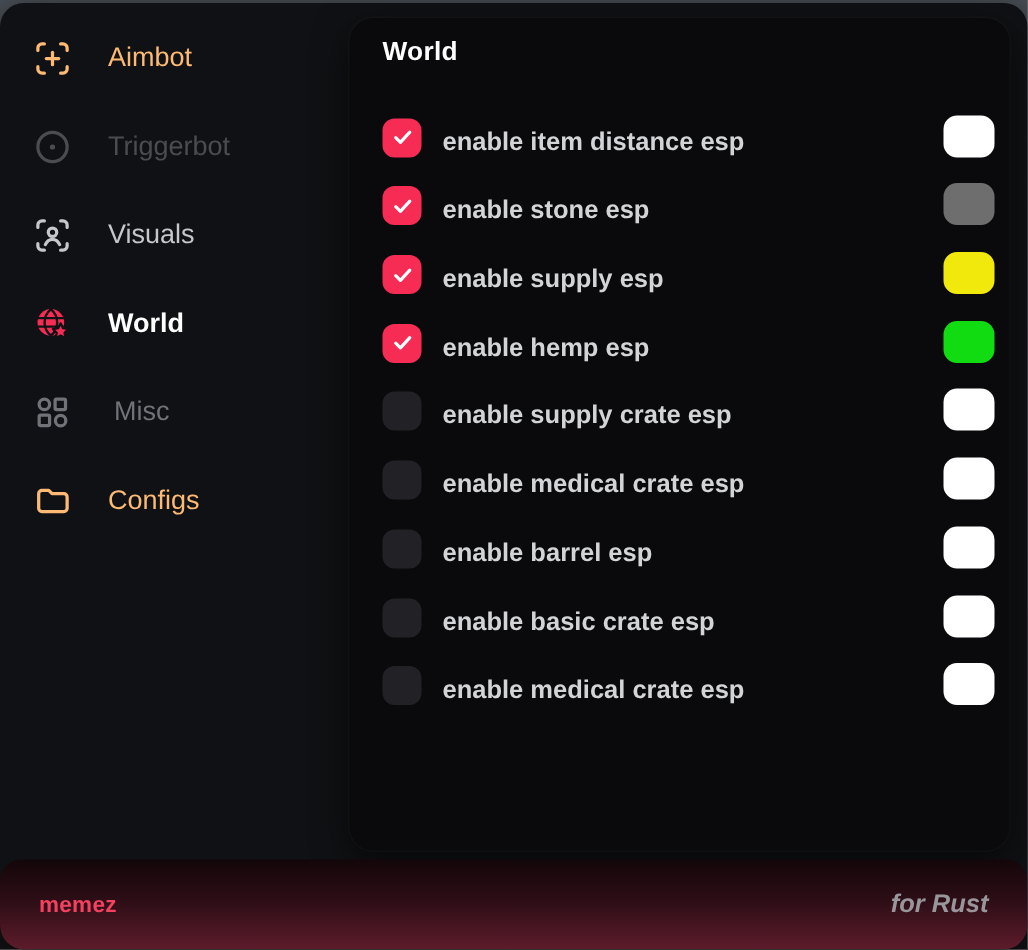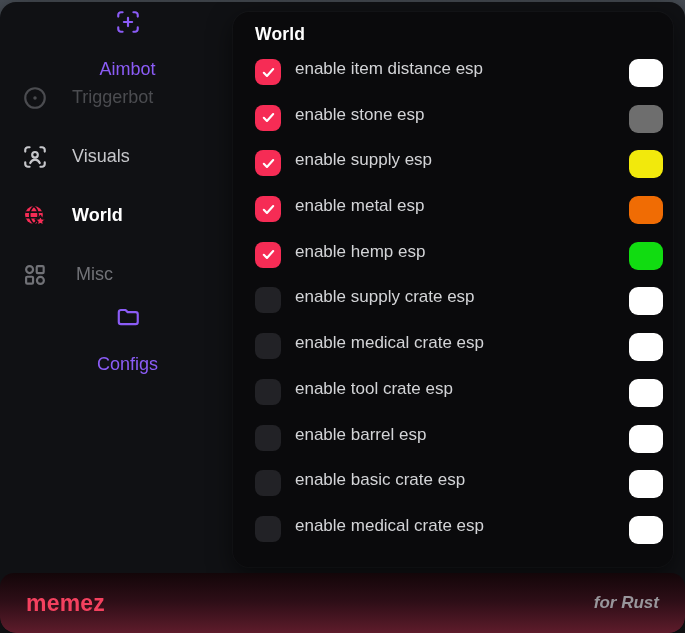--- a/index.html
+++ b/index.html
@@ -18,41 +18,41 @@
   }
   
   .sidebar { position: absolute; left: 0; top: 7px; width: 233px; }
   .side-item {
     display: flex; align-items: center;
     height: 59px; padding-left: 22px; gap: 24px;
     font-size: 18px; cursor: pointer;
   }
   .side-item .icon { width: 26px; height: 26px; flex: 0 0 26px; display: flex; }
   .side-item .icon svg { width: 100%; height: 100%; }
-  .st-default  { color: #8b5cf6; flex-direction: column; }
+  .st-default  { color: #fdba74; }
   .st-dim      { color: #4b4c50; }
   .st-bright   { color: #c6c7cb; }
   .st-dim2     { color: #717277; gap: 28px; }
   .st-active   { color: #ffffff; font-weight: 700; }
   .st-active .icon { color: var(--accent); }
   
   .panel {
     position: absolute; left: 233px; top: 10px; width: 440px; height: 555px;
     background: #0a0a0c;
     border-radius: 16px;
     overflow: hidden;
     box-shadow: 0 0 0 1px rgba(255,255,255,.025), 0 8px 24px rgba(0,0,0,.55);
   }
   .panel-title {
     margin: 12px 0 0 22px;
     font-size: 17.5px; font-weight: 700; color: #ffffff; letter-spacing: .2px;
     height: 21px; line-height: 21px;
   }
   .rows { margin-top: 14px; }
-  .row { height: 45.7px; display: flex; align-items: flex-start; padding: 0 10px 0 22px; }
+  .row { height: 45.7px; display: flex; align-items: flex-end; padding: 0 10px 0 22px; font-weight: bold; }
   .checkbox {
     width: 26px; height: 26px; flex: 0 0 26px;
     border-radius: 8px;
     background: #222226;
     display: flex; align-items: center; justify-content: center;
     cursor: pointer;
   }
   .checkbox svg { width: 15px; height: 15px; display: none; }
   .checkbox.checked { background: var(--accent); }
   .checkbox.checked svg { display: block; }
@@ -64,21 +64,21 @@
   .row.partial { opacity: .9; }
   .row.partial .row-label { color: #3a3a3e; }
   
   .footer {
     position: absolute; left: 0; right: 0; bottom: 0; height: 60px;
     border-radius: 14px 14px 16px 16px;
     background: linear-gradient(180deg, #130609 0%, #2e0e17 48%, #5e1c2b 100%);
     display: flex; align-items: center; justify-content: space-between;
     padding: 0 26px;
   }
-  .brand { color: var(--brand); font-size: 23px; font-weight: 700; letter-spacing: .2px; }
+  .brand { color: var(--brand); font-size: 15px; font-weight: 700; letter-spacing: .2px; }
   .tagline { color: #98969b; font-size: 17px; font-weight: 700; font-style: italic; text-align: right; }
 </style>
 </head>
 <body>
 
 <div class="window">
 
   <nav class="sidebar">
 
     <div class="side-item st-default">
@@ -184,29 +184,20 @@
   <div class="row">
     <span class="checkbox checked">
       <svg viewBox="0 0 24 24" fill="none" stroke="#ffffff" stroke-width="3.4" stroke-linecap="round" stroke-linejoin="round">
         <polyline points="4.5 12.5 9.5 17.5 19.5 6.5"></polyline>
       </svg>
     </span>
     <span class="row-label">enable supply esp</span>
     <span class="swatch" style="background: rgb(242, 233, 12);"></span>
   </div>
 
-  <div class="row">
-    <span class="checkbox checked">
-      <svg viewBox="0 0 24 24" fill="none" stroke="#ffffff" stroke-width="3.4" stroke-linecap="round" stroke-linejoin="round">
-        <polyline points="4.5 12.5 9.5 17.5 19.5 6.5"></polyline>
-      </svg>
-    </span>
-    <span class="row-label">enable metal esp</span>
-    <span class="swatch" style="background: rgb(240, 108, 4);"></span>
-  </div>
 
   <div class="row">
     <span class="checkbox checked">
       <svg viewBox="0 0 24 24" fill="none" stroke="#ffffff" stroke-width="3.4" stroke-linecap="round" stroke-linejoin="round">
         <polyline points="4.5 12.5 9.5 17.5 19.5 6.5"></polyline>
       </svg>
     </span>
     <span class="row-label">enable hemp esp</span>
     <span class="swatch" style="background: rgb(17, 220, 17);"></span>
   </div>
@@ -220,27 +211,20 @@
   </div>
 
   <div class="row">
     <span class="checkbox">
       
     </span>
     <span class="row-label">enable medical crate esp</span>
     <span class="swatch" style="background: rgb(255, 255, 255);"></span>
   </div>
 
-  <div class="row">
-    <span class="checkbox">
-      
-    </span>
-    <span class="row-label">enable tool crate esp</span>
-    <span class="swatch" style="background: rgb(255, 255, 255);"></span>
-  </div>
 
   <div class="row">
     <span class="checkbox">
       
     </span>
     <span class="row-label">enable barrel esp</span>
     <span class="swatch" style="background: rgb(255, 255, 255);"></span>
   </div>
 
   <div class="row">

